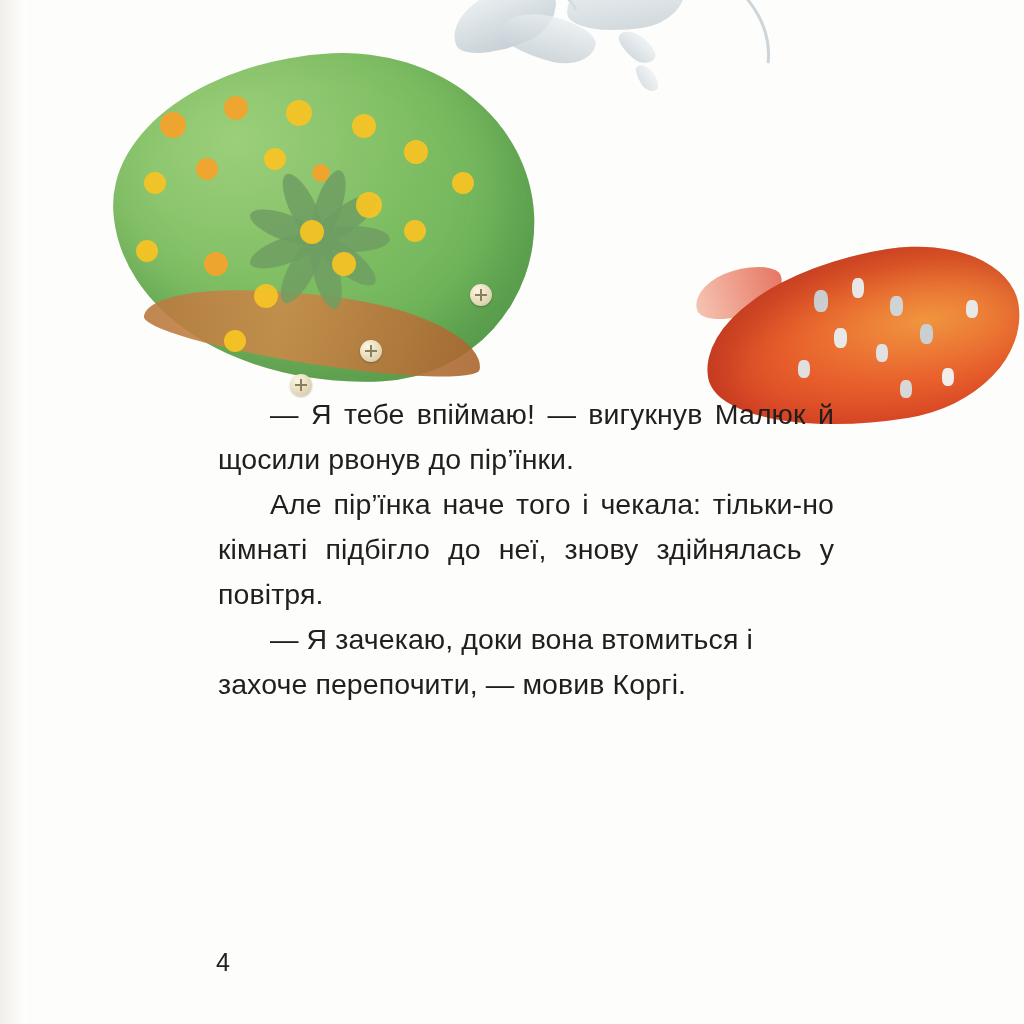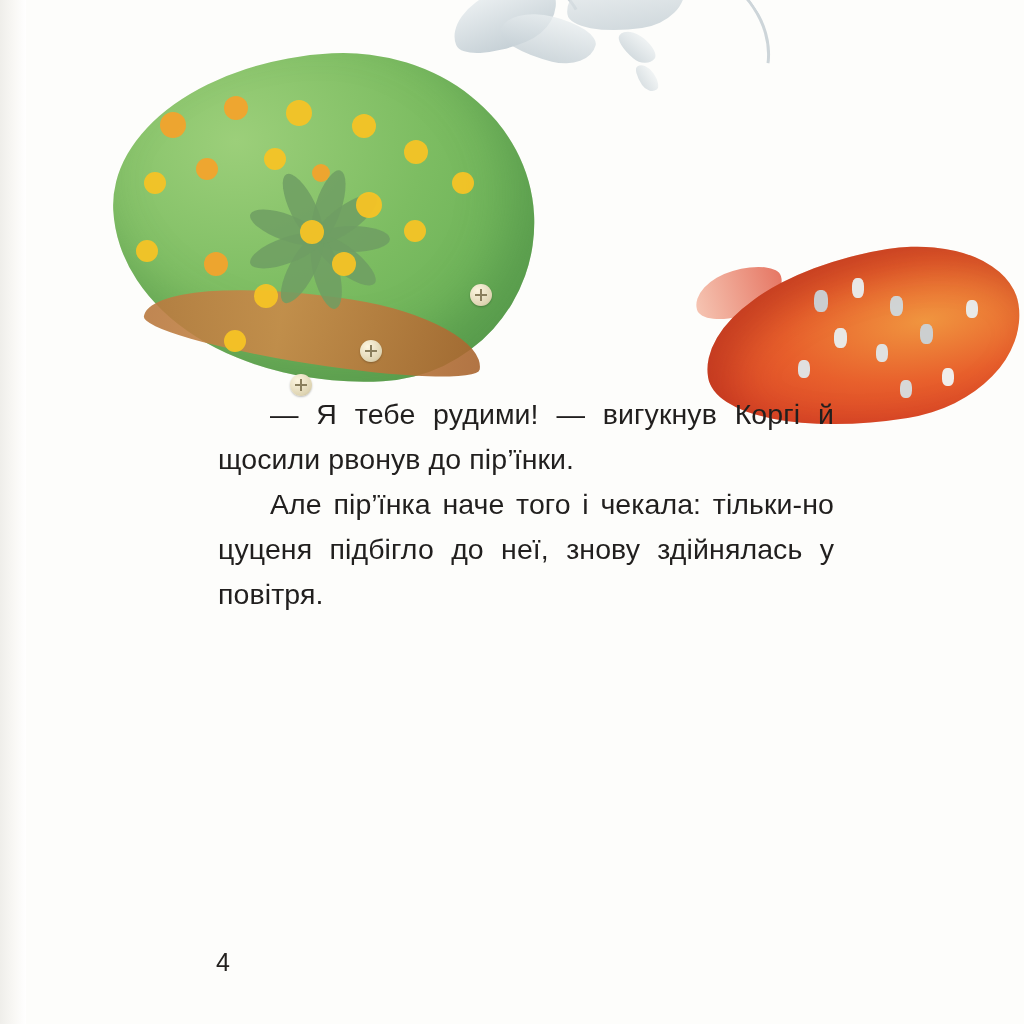--- a/index.html
+++ b/index.html
@@ -228,18 +228,19 @@
     <div class="dot" style="left:140px; top:88px;  width:13px; height:20px; background:#e8eef0; border-radius:40%;"></div>
     <div class="dot" style="left:182px; top:104px; width:12px; height:18px; background:#dfe7ea; border-radius:40%;"></div>
     <div class="dot" style="left:226px; top:84px;  width:13px; height:20px; background:#c9d3d8; border-radius:40%;"></div>
     <div class="dot" style="left:248px; top:128px; width:12px; height:18px; background:#f0f4f5; border-radius:40%;"></div>
     <div class="dot" style="left:206px; top:140px; width:12px; height:18px; background:#d6dee2; border-radius:40%;"></div>
     <div class="dot" style="left:272px; top:60px;  width:12px; height:18px; background:#e8eef0; border-radius:40%;"></div>
     <div class="dot" style="left:104px; top:120px; width:12px; height:18px; background:#dfe7ea; border-radius:40%;"></div>
   </div>
 
   <div id="text-block">
-    <p class="para indent">— Я тебе рудими! — вигукнув Коргі й щосили рвонув до пір’їнки.</p>
-    <p class="para indent">Але пір’їнка наче того і чекала: тільки-но цуценя підбігло до неї, знову здійнялась у повітря.</p>
+    <p class="para indent">— Я тебе впіймаю! — вигукнув Малюк й щосили рвонув до пір’їнки.</p>
+    <p class="para indent">Але пір’їнка наче того і чекала: тільки-но кімнаті підбігло до неї, знову здійнялась у повітря.</p>
+    <p class="para indent last-left">— Я зачекаю, доки вона втомиться і захоче перепочити, — мовив Коргі.</p>
   </div>
 
   <div id="folio">4</div>
 </div>
 
 </body></html>

